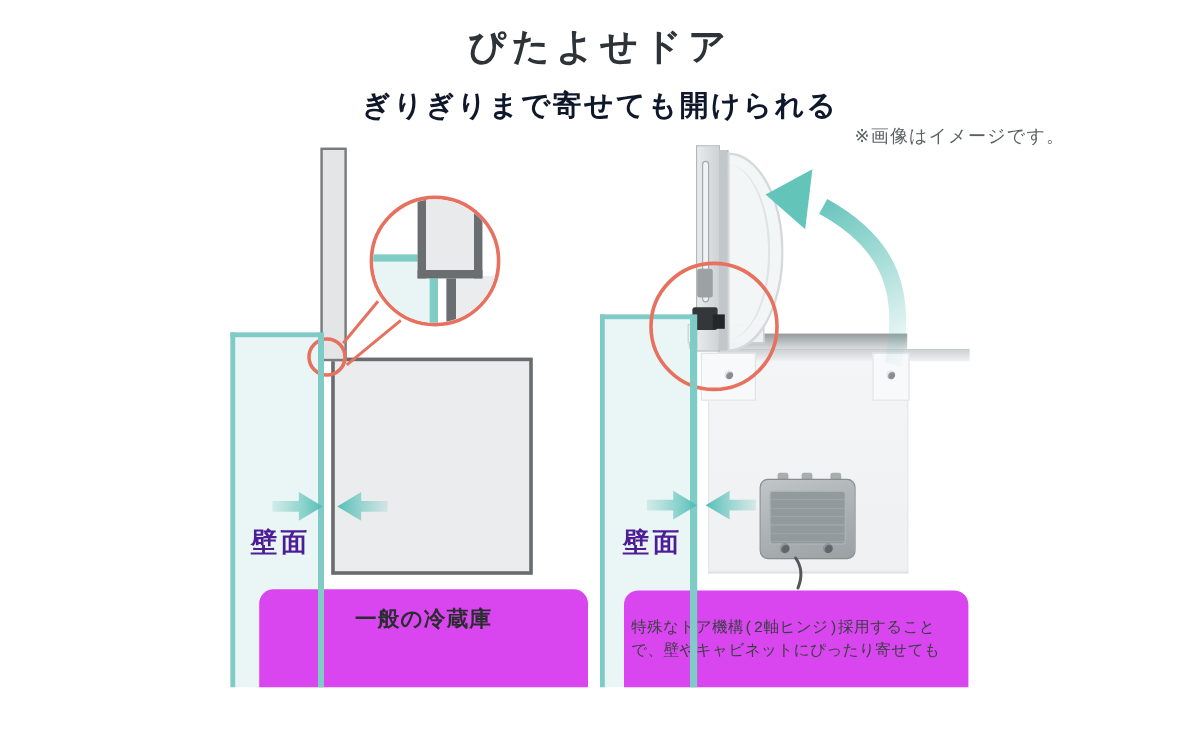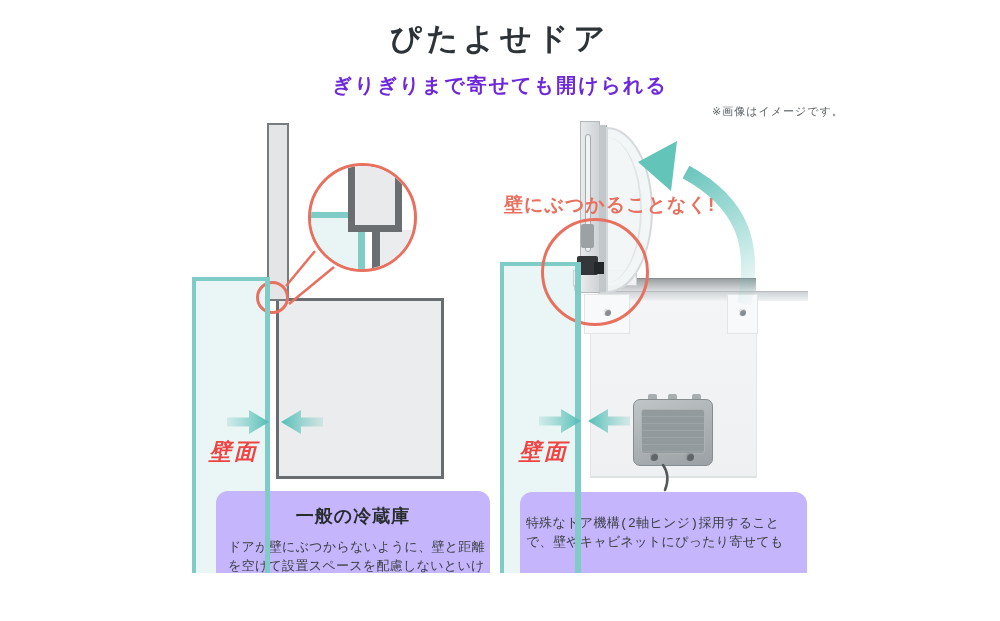--- a/index.html
+++ b/index.html
@@ -11,33 +11,33 @@
   .abs { position:absolute; }
 
   
   .header { left:0; right:0; top:18px; text-align:center; z-index:8; }
   .title {
     font-family:"Liberation Serif","DejaVu Serif",serif;
     font-size:31px; font-weight:700; letter-spacing:5px; color:#2e3337;
   }
   .subtitle {
     font-family:"Liberation Serif","DejaVu Serif",serif;
-    font-size:20px; font-weight:600; letter-spacing:2px; color:#6d28d9; margin-top:12px;
-  }
-  .note { left:712px; top:104px; font-size:11px; color:#5a5f62; letter-spacing:1px; z-index:8; }
+    font-size:24px; font-weight:600; letter-spacing:2px; color:#0f172a; margin-top:12px;
+  }
+  .note { left:712px; top:104px; font-size:15px; color:#5a5f62; letter-spacing:1px; z-index:8; }
 
   
   .wall {
     background:#eaf6f5;
     border-left:4px solid #7fcbc6; border-top:4px solid #7fcbc6;
     z-index:1;
   }
   .wall-edge { background:#7fcbc6; z-index:6; }
   .wall-label {
-    font-size:22px; font-weight:bold; color:#ef4444; letter-spacing:3px; z-index:3;font-style:italic;
+    font-size:22px; font-weight:bold; color:#4c1d95; letter-spacing:3px; z-index:3;
   }
 
   
   .fridge-left {
     left:276px; top:298px; width:168px; height:181px;
     background:#ebeced; border:3px solid #696d6f; z-index:2;
   }
   .door-left {
     left:267px; top:123px; width:22px; height:178px;
     background:#e4e5e6; border:2px solid #797c7e; z-index:3;
@@ -107,21 +107,21 @@
   .hinge-dark  { left:577px; top:256px; width:21px; height:19px; background:#33373a; border-radius:2px; z-index:3; }
   .hinge-dark2 { left:594px; top:262px; width:10px; height:12px; background:#23272a; z-index:3; }
   .door-base   { left:573px; top:270px; width:64px; height:16px; background:#f0f1f2; border:1px solid #cbcfd1; z-index:3; }
   .highlight-circle {
     left:541px; top:218px; width:108px; height:108px; border-radius:50%;
     border:3.5px solid #e8705f; z-index:4;
   }
 
   
   .card {
-    background:#c4b5fd; border-radius:12px; z-index:5;
+    background:#d946ef; border-radius:12px; z-index:5;
   }
   .card-left { left:216px; top:491px; width:274px; height:122px; padding-top:13px; }
   .card-right { left:520px; top:492px; width:287px; height:125px; padding-top:12px; }
   .card-heading { text-align:center; font-size:18px; font-weight:bold; color:#2a2d2f; letter-spacing:1px; }
   .card-body {
     margin-top:9px; padding-left:12px;
     font-family:"Liberation Serif","DejaVu Serif",serif;
     font-size:13px; line-height:19px; letter-spacing:0.3px; color:#3b3f42;
   }
   .card-right .card-body { padding-left:6px; margin-top:10px;font-family:Liberation Mono, monospace; }
@@ -155,25 +155,20 @@
     <div class="m-wall-edge"></div>
     <div class="m-fridge"></div>
     <div class="m-door"></div>
   </div>
   <div class="abs collision-circle"></div>
 
   <div class="abs wall-label" style="left:209px; top:437px;">壁面</div>
 
   <div class="abs card card-left">
     <div class="card-heading">一般の冷蔵庫</div>
-    <div class="card-body">
-      <div>ドアが壁にぶつからないように、壁と距離</div>
-      <div>を空けて設置スペースを配慮しないといけ</div>
-      <div>ません。</div>
-    </div>
   </div>
 
   <div class="abs wall" style="left:500px; top:262px; width:81px; height:359px;"></div>
   <div class="abs wall-edge" style="left:575px; top:262px; width:6px; height:359px;"></div>
 
   <div class="abs fridge-body"></div>
   <div class="abs top-rail"></div>
   <div class="abs upper-rail"></div>
   <div class="abs screw-panel" style="left:584px; top:294px; width:46px; height:40px;"></div>
   <div class="abs screw" style="left:604px; top:309px;"></div>
@@ -192,21 +187,20 @@
   <div class="abs door-spine"></div>
   <div class="abs spine-groove"></div>
   <div class="abs door-edge-strip"></div>
   <div class="abs door-curved-panel"></div>
   <div class="abs door-inner-curve"></div>
   <div class="abs hinge-upper"></div>
   <div class="abs hinge-dark"></div>
   <div class="abs hinge-dark2"></div>
 
   <div class="abs highlight-circle"></div>
-  <div class="abs coral-label" style="left:504px; top:192px;">壁にぶつかることなく!</div>
 
   <div class="abs wall-label" style="left:519px; top:437px;">壁面</div>
 
   <div class="abs card card-right">
     <div class="card-body">
       <div>特殊なドア機構(2軸ヒンジ)採用すること</div>
       <div>で、壁やキャビネットにぴったり寄せても</div>
     </div>
   </div>
 

